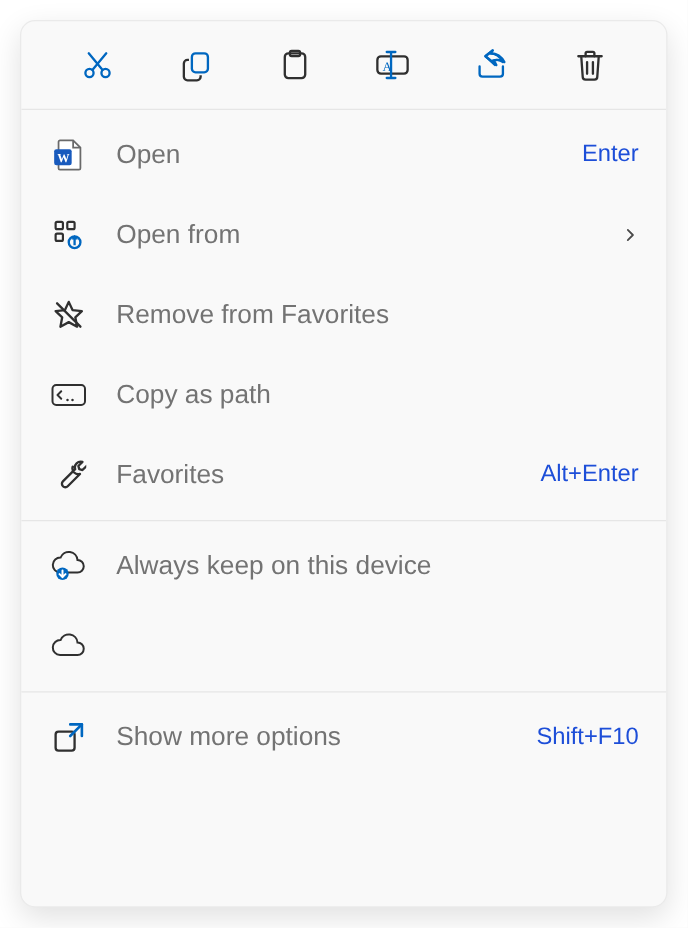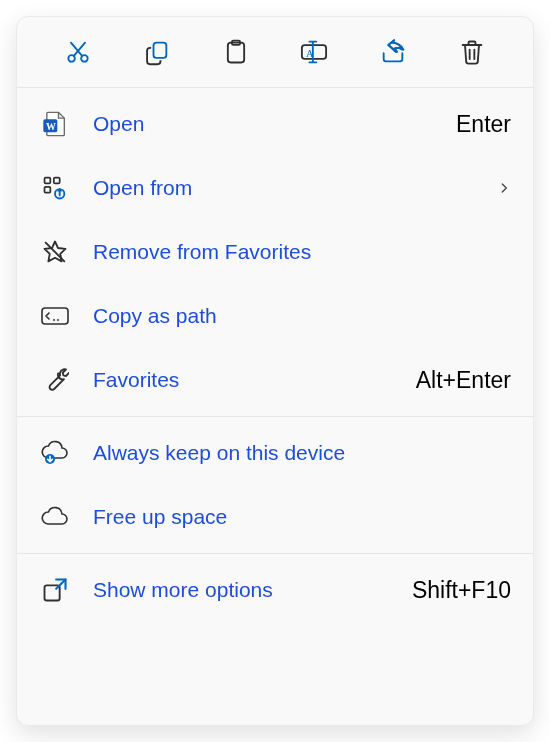--- a/index.html
+++ b/index.html
@@ -47,27 +47,27 @@
   .item-icon {
     width: 32px;
     height: 32px;
     display: flex;
     align-items: center;
     justify-content: center;
     flex-shrink: 0;
   }
   .item-label {
     font-size: 21px;
-    color: #1d4ed8;
+    color: #737373;
     margin-left: 22px;
     flex: 1;
   }
   .item-accel {
-    font-size: 23px;
-    color: #000000;
+    font-size: 19px;
+    color: #1d4ed8;
     margin-left: 12px;
   }
   .chevron {
     color: #4a4a4a;
     margin-left: 12px;
   }
   svg { display: block; }
 </style>
 </head>
 <body>
@@ -212,21 +212,20 @@
       </span>
       <span class="item-label">Always keep on this device</span>
     </div>
 
     <div class="menu-item">
       <span class="item-icon">
         <svg width="30" height="24" viewBox="0 0 30 24" fill="none" stroke="#303030" stroke-width="1.6">
           <path d="M8 19a6 6 0 0 1 .5-12A7 7 0 0 1 22 9a5 5 0 0 1 0 10H8z"></path>
         </svg>
       </span>
-      <span class="item-label">Free up space</span>
     </div>
 
   </div>
 
   <div class="divider"></div>
 
   <div class="menu-group">
     <div class="menu-item">
       <span class="item-icon">
         <svg width="28" height="28" viewBox="0 0 24 24" fill="none" stroke-linecap="round" stroke-linejoin="round">

